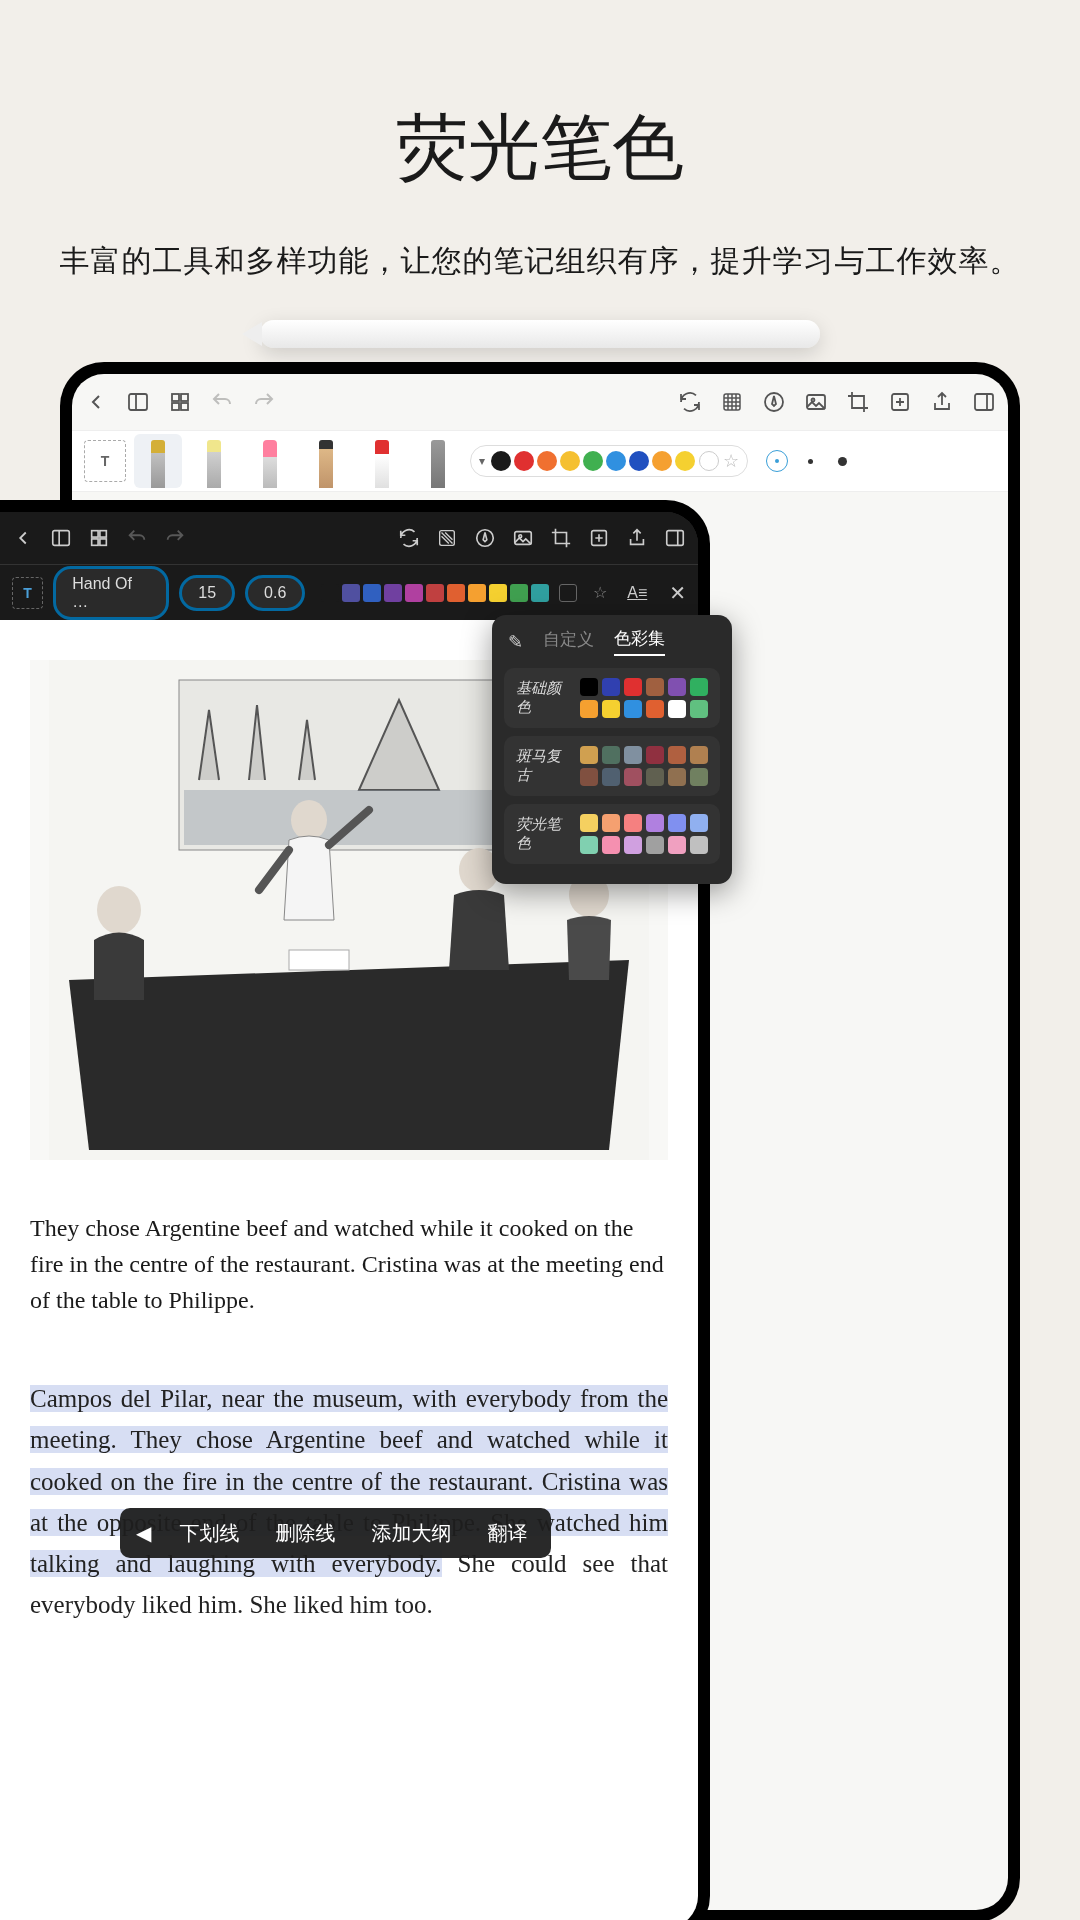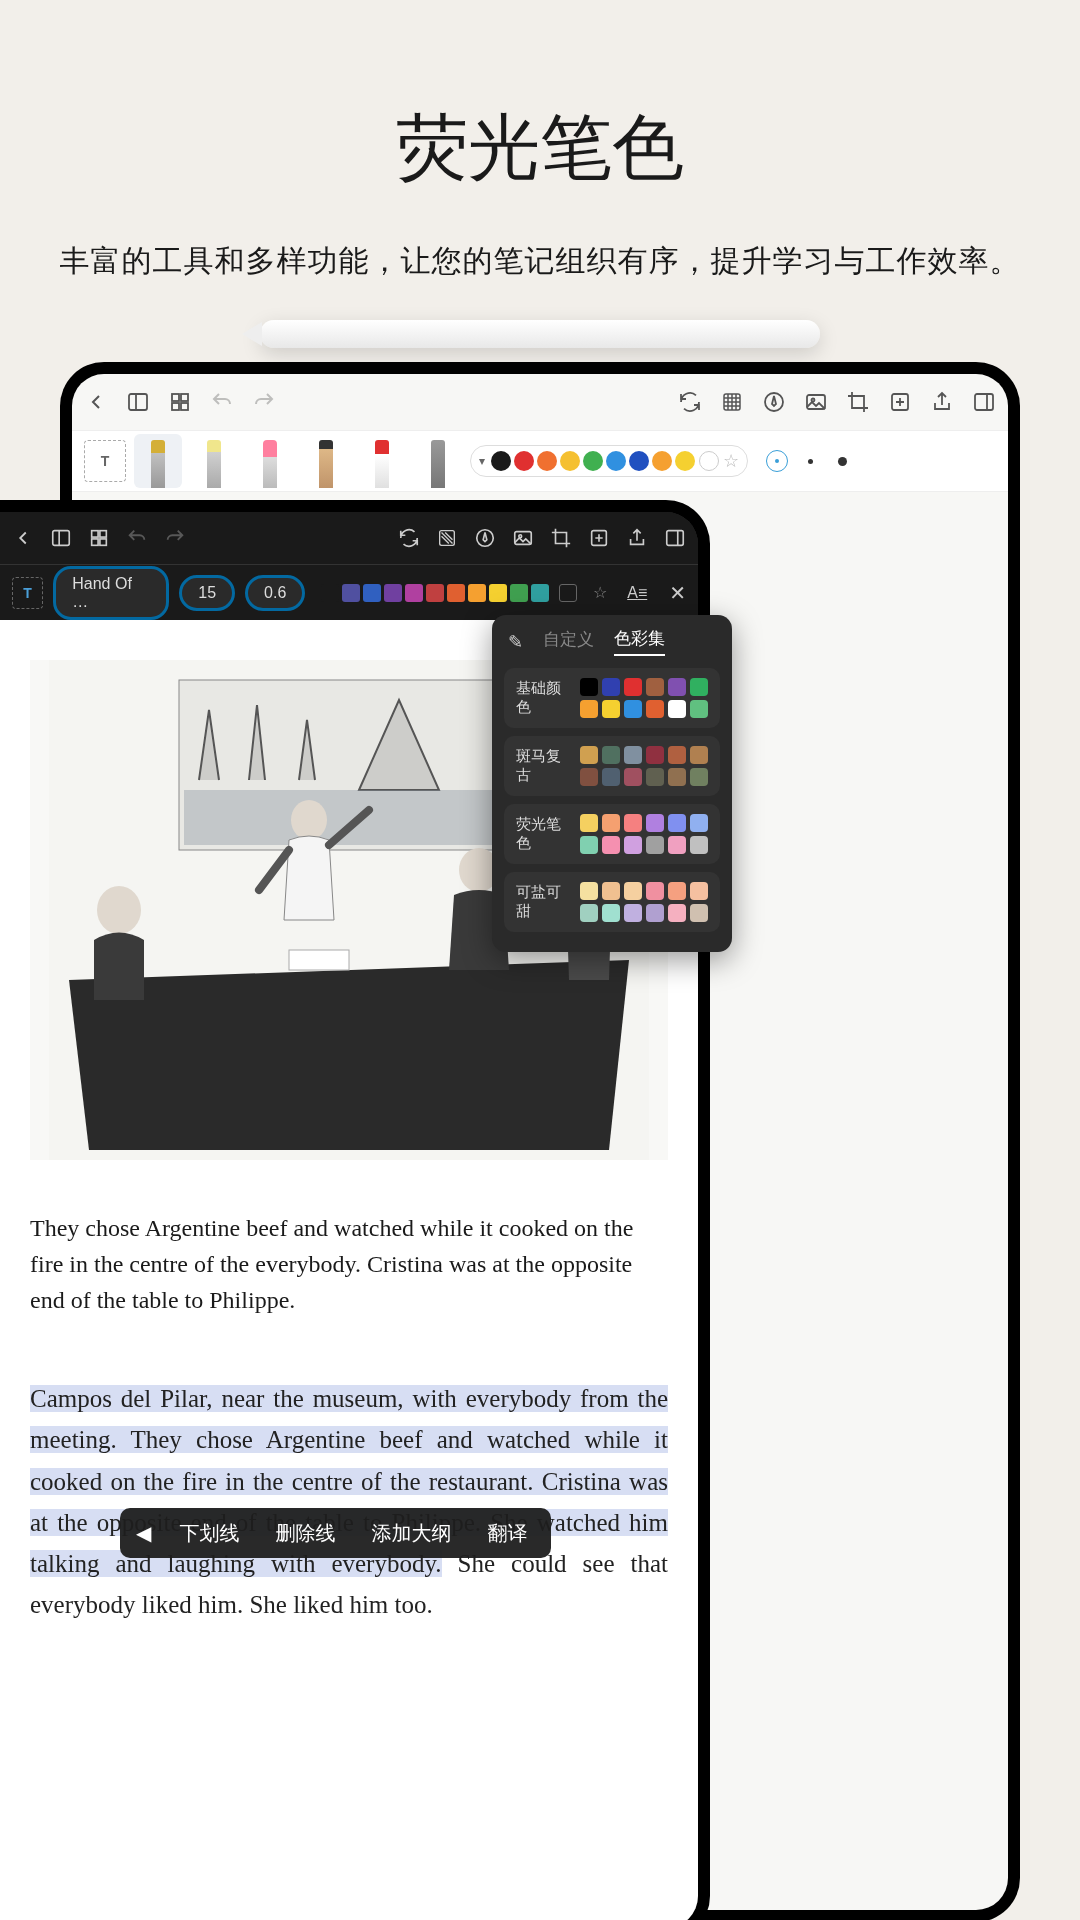--- a/index.html
+++ b/index.html
@@ -303,20 +303,21 @@
   padding: 10px 12px;
   margin-bottom: 8px;
   display: flex;
   align-items: center;
   gap: 10px;
 }
 .ps-label {
   color: #ddd;
   font-size: 15px;
   width: 62px;
+  font-style: italic;
 }
 .ps-grid {
   display: grid;
   grid-template-columns: repeat(6, 18px);
   gap: 4px;
 }
 .psw { width: 18px; height: 18px; border-radius: 4px; }
 
 svg { width: 100%; height: 100%; }
 </style>
@@ -570,21 +571,21 @@
           <path d="M240 180 Q260 172 280 180 L285 260 L235 260 Z" fill="#f5f5f5" stroke="#888"></path>
           <path d="M280 185 L320 150" stroke="#555" stroke-width="8" stroke-linecap="round"></path>
           <path d="M240 190 L210 230" stroke="#555" stroke-width="8" stroke-linecap="round"></path>
           <rect x="240" y="290" width="60" height="20" fill="#fff" stroke="#aaa"></rect>
           <ellipse cx="430" cy="210" rx="20" ry="22" fill="#e0d8ce"></ellipse>
           <path d="M405 235 Q430 225 455 235 L460 310 L400 310 Z" fill="#3a3a3a"></path>
           <ellipse cx="540" cy="235" rx="20" ry="22" fill="#e0d8ce"></ellipse>
           <path d="M518 260 Q540 252 562 260 L560 320 L520 320 Z" fill="#4a4a4a"></path>
         </svg>
       </div>
-      <div class="handwritten">They chose Argentine beef and watched while it cooked on the fire in the centre of the everybody. Cristina was at the opposite end of the table to Philippe.</div>
+      <div class="handwritten">They chose Argentine beef and watched while it cooked on the fire in the centre of the restaurant. Cristina was at the meeting end of the table to Philippe.</div>
       <div class="context-menu">
         <div class="cm-item arrow">◀</div>
         <div class="cm-item">下划线</div>
         <div class="cm-item">删除线</div>
         <div class="cm-item">添加大纲</div>
         <div class="cm-item">翻译</div>
       </div>
       <div class="highlighted-text">
         <span class="hl">Campos del Pilar, near the museum, with everybody from the meeting. They chose Argentine beef and watched while it cooked on the fire in the centre of the restaurant. Cristina was at the opposite end of the table to Philippe. She watched him talking and laughing with everybody.</span><span> She could see that everybody liked him. She liked him too.</span>
       </div>
@@ -643,31 +644,14 @@
           <div class="psw" style="background: rgb(128, 144, 240);"></div>
           <div class="psw" style="background: rgb(144, 176, 240);"></div>
           <div class="psw" style="background: rgb(128, 208, 176);"></div>
           <div class="psw" style="background: rgb(245, 144, 176);"></div>
           <div class="psw" style="background: rgb(208, 160, 224);"></div>
           <div class="psw" style="background: rgb(160, 160, 160);"></div>
           <div class="psw" style="background: rgb(240, 160, 192);"></div>
           <div class="psw" style="background: rgb(192, 192, 192);"></div>
         </div>
       </div>
-      <div class="palette-section">
-        <div class="ps-label">可盐可甜</div>
-        <div class="ps-grid">
-          <div class="psw" style="background: rgb(245, 224, 160);"></div>
-          <div class="psw" style="background: rgb(240, 192, 144);"></div>
-          <div class="psw" style="background: rgb(245, 208, 160);"></div>
-          <div class="psw" style="background: rgb(240, 144, 160);"></div>
-          <div class="psw" style="background: rgb(245, 160, 128);"></div>
-          <div class="psw" style="background: rgb(245, 192, 160);"></div>
-          <div class="psw" style="background: rgb(160, 208, 192);"></div>
-          <div class="psw" style="background: rgb(160, 224, 208);"></div>
-          <div class="psw" style="background: rgb(192, 176, 224);"></div>
-          <div class="psw" style="background: rgb(176, 160, 208);"></div>
-          <div class="psw" style="background: rgb(245, 176, 192);"></div>
-          <div class="psw" style="background: rgb(208, 192, 176);"></div>
-        </div>
-      </div>
     </div>
 </div>
 
 </body></html>

